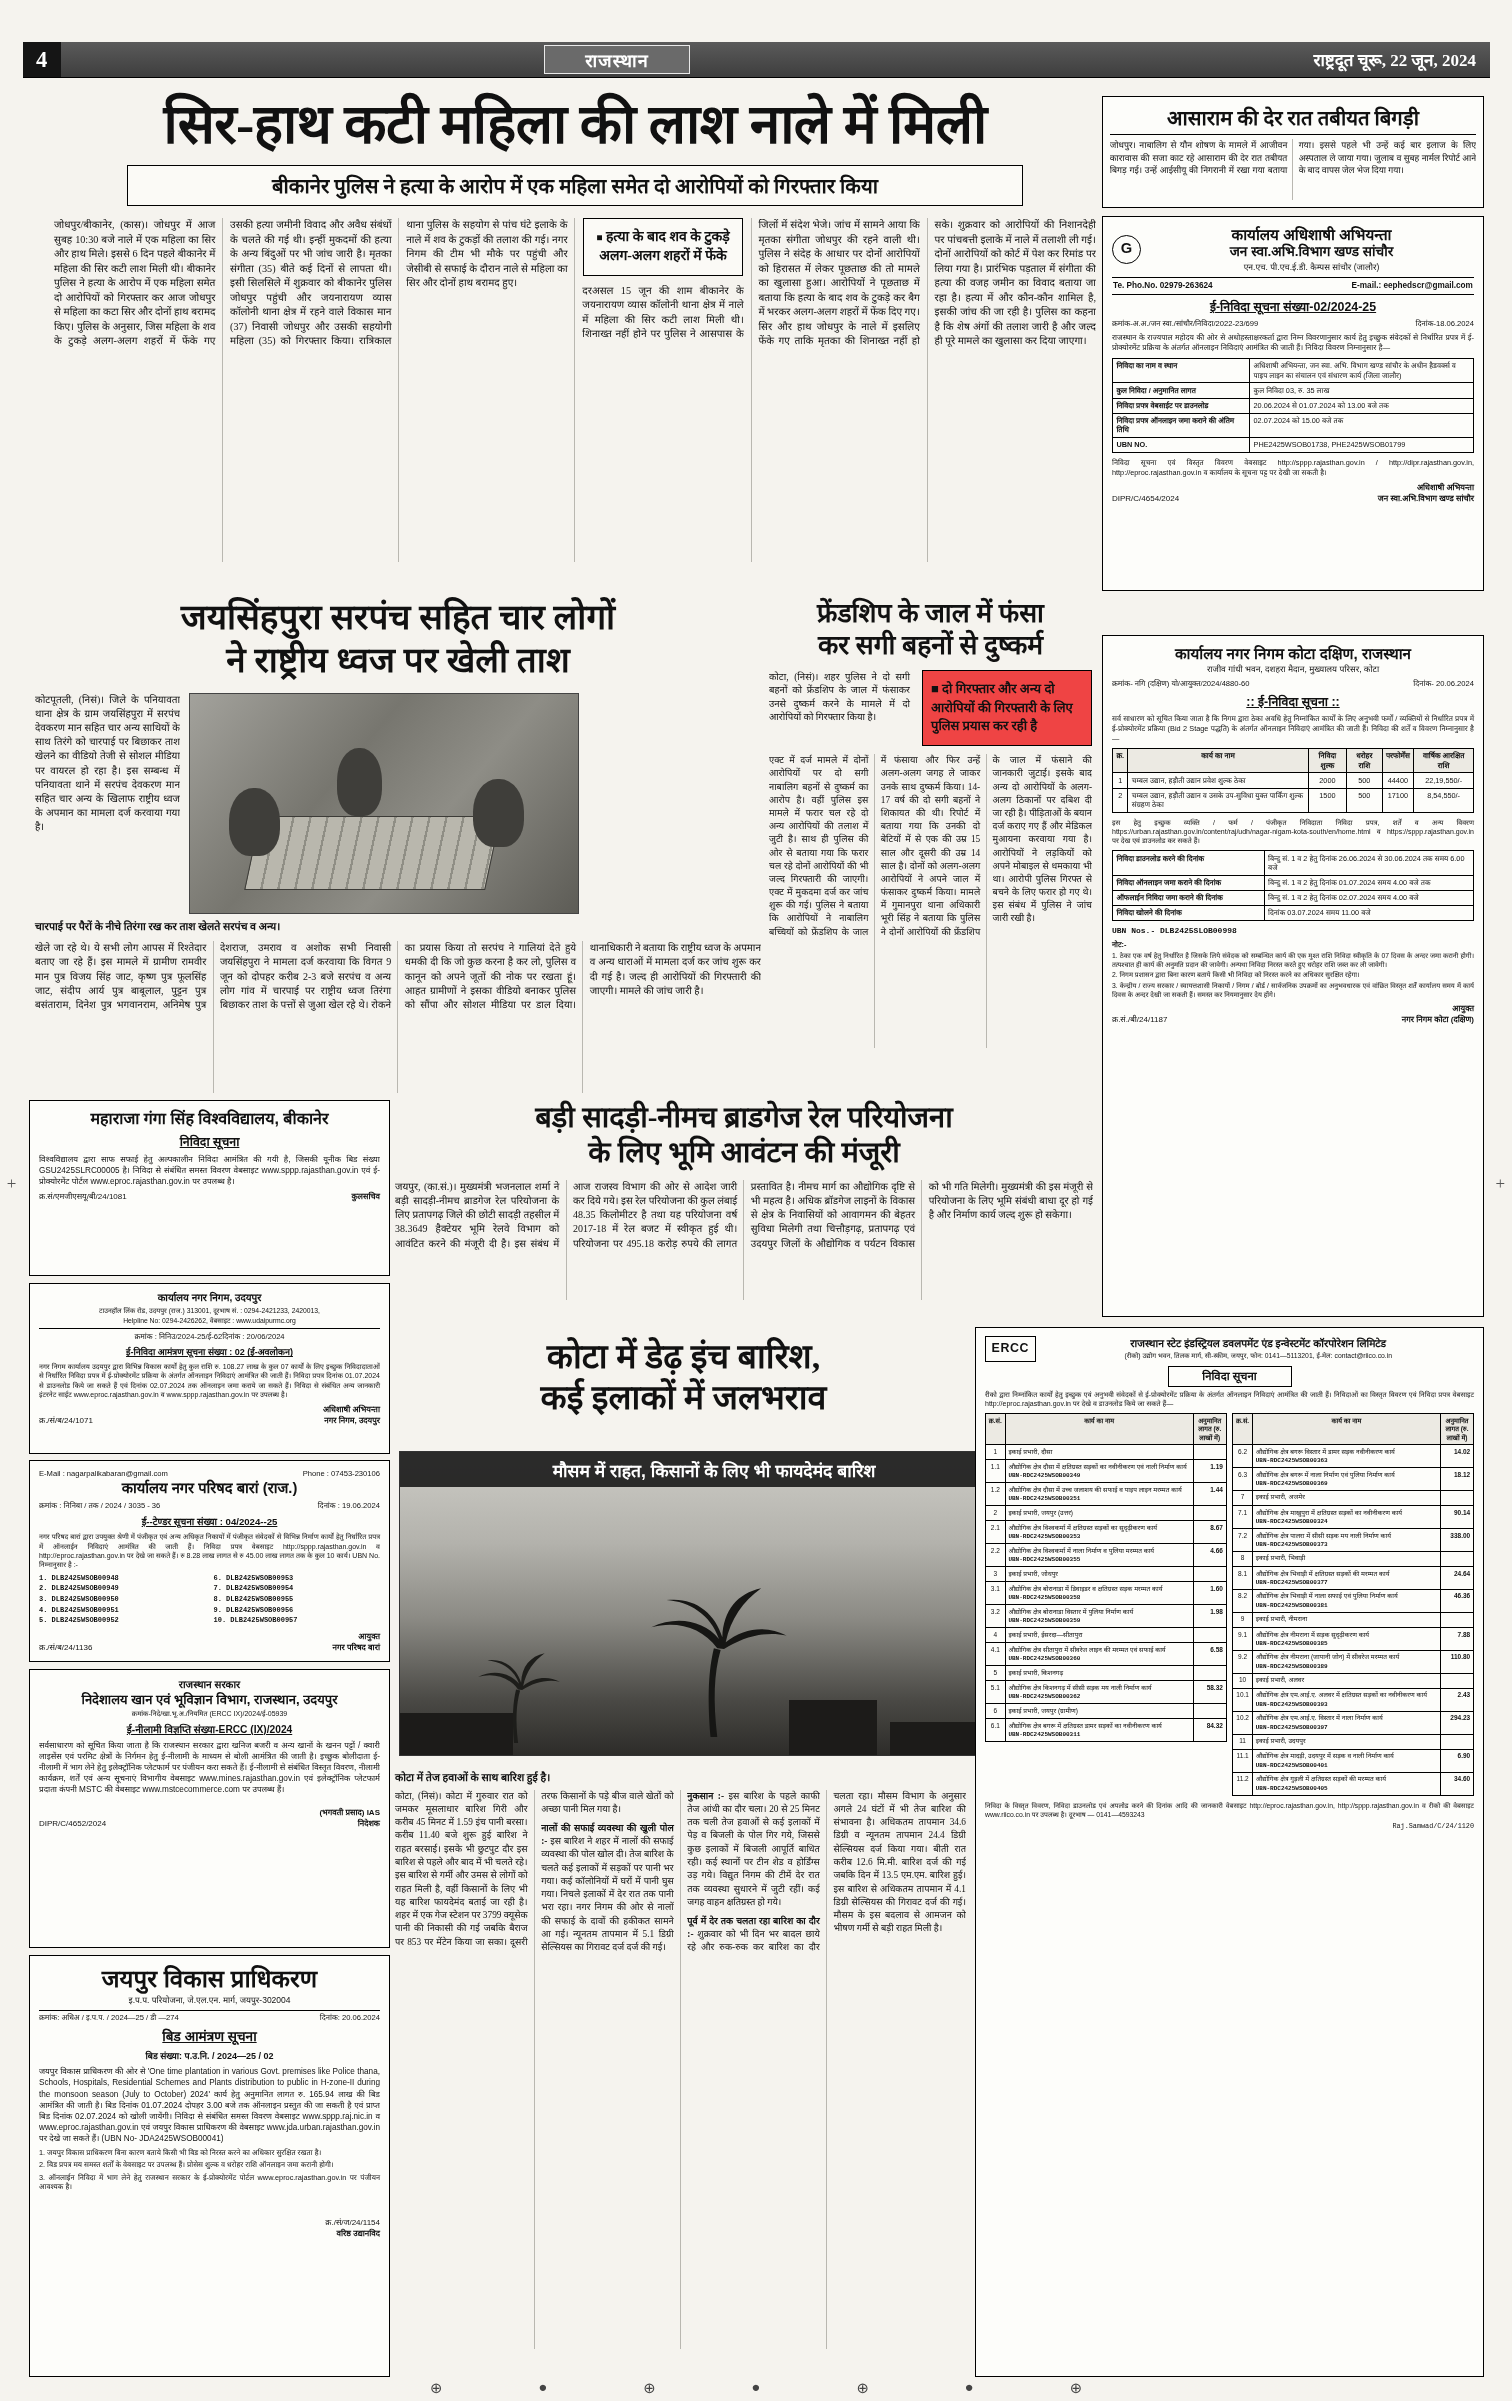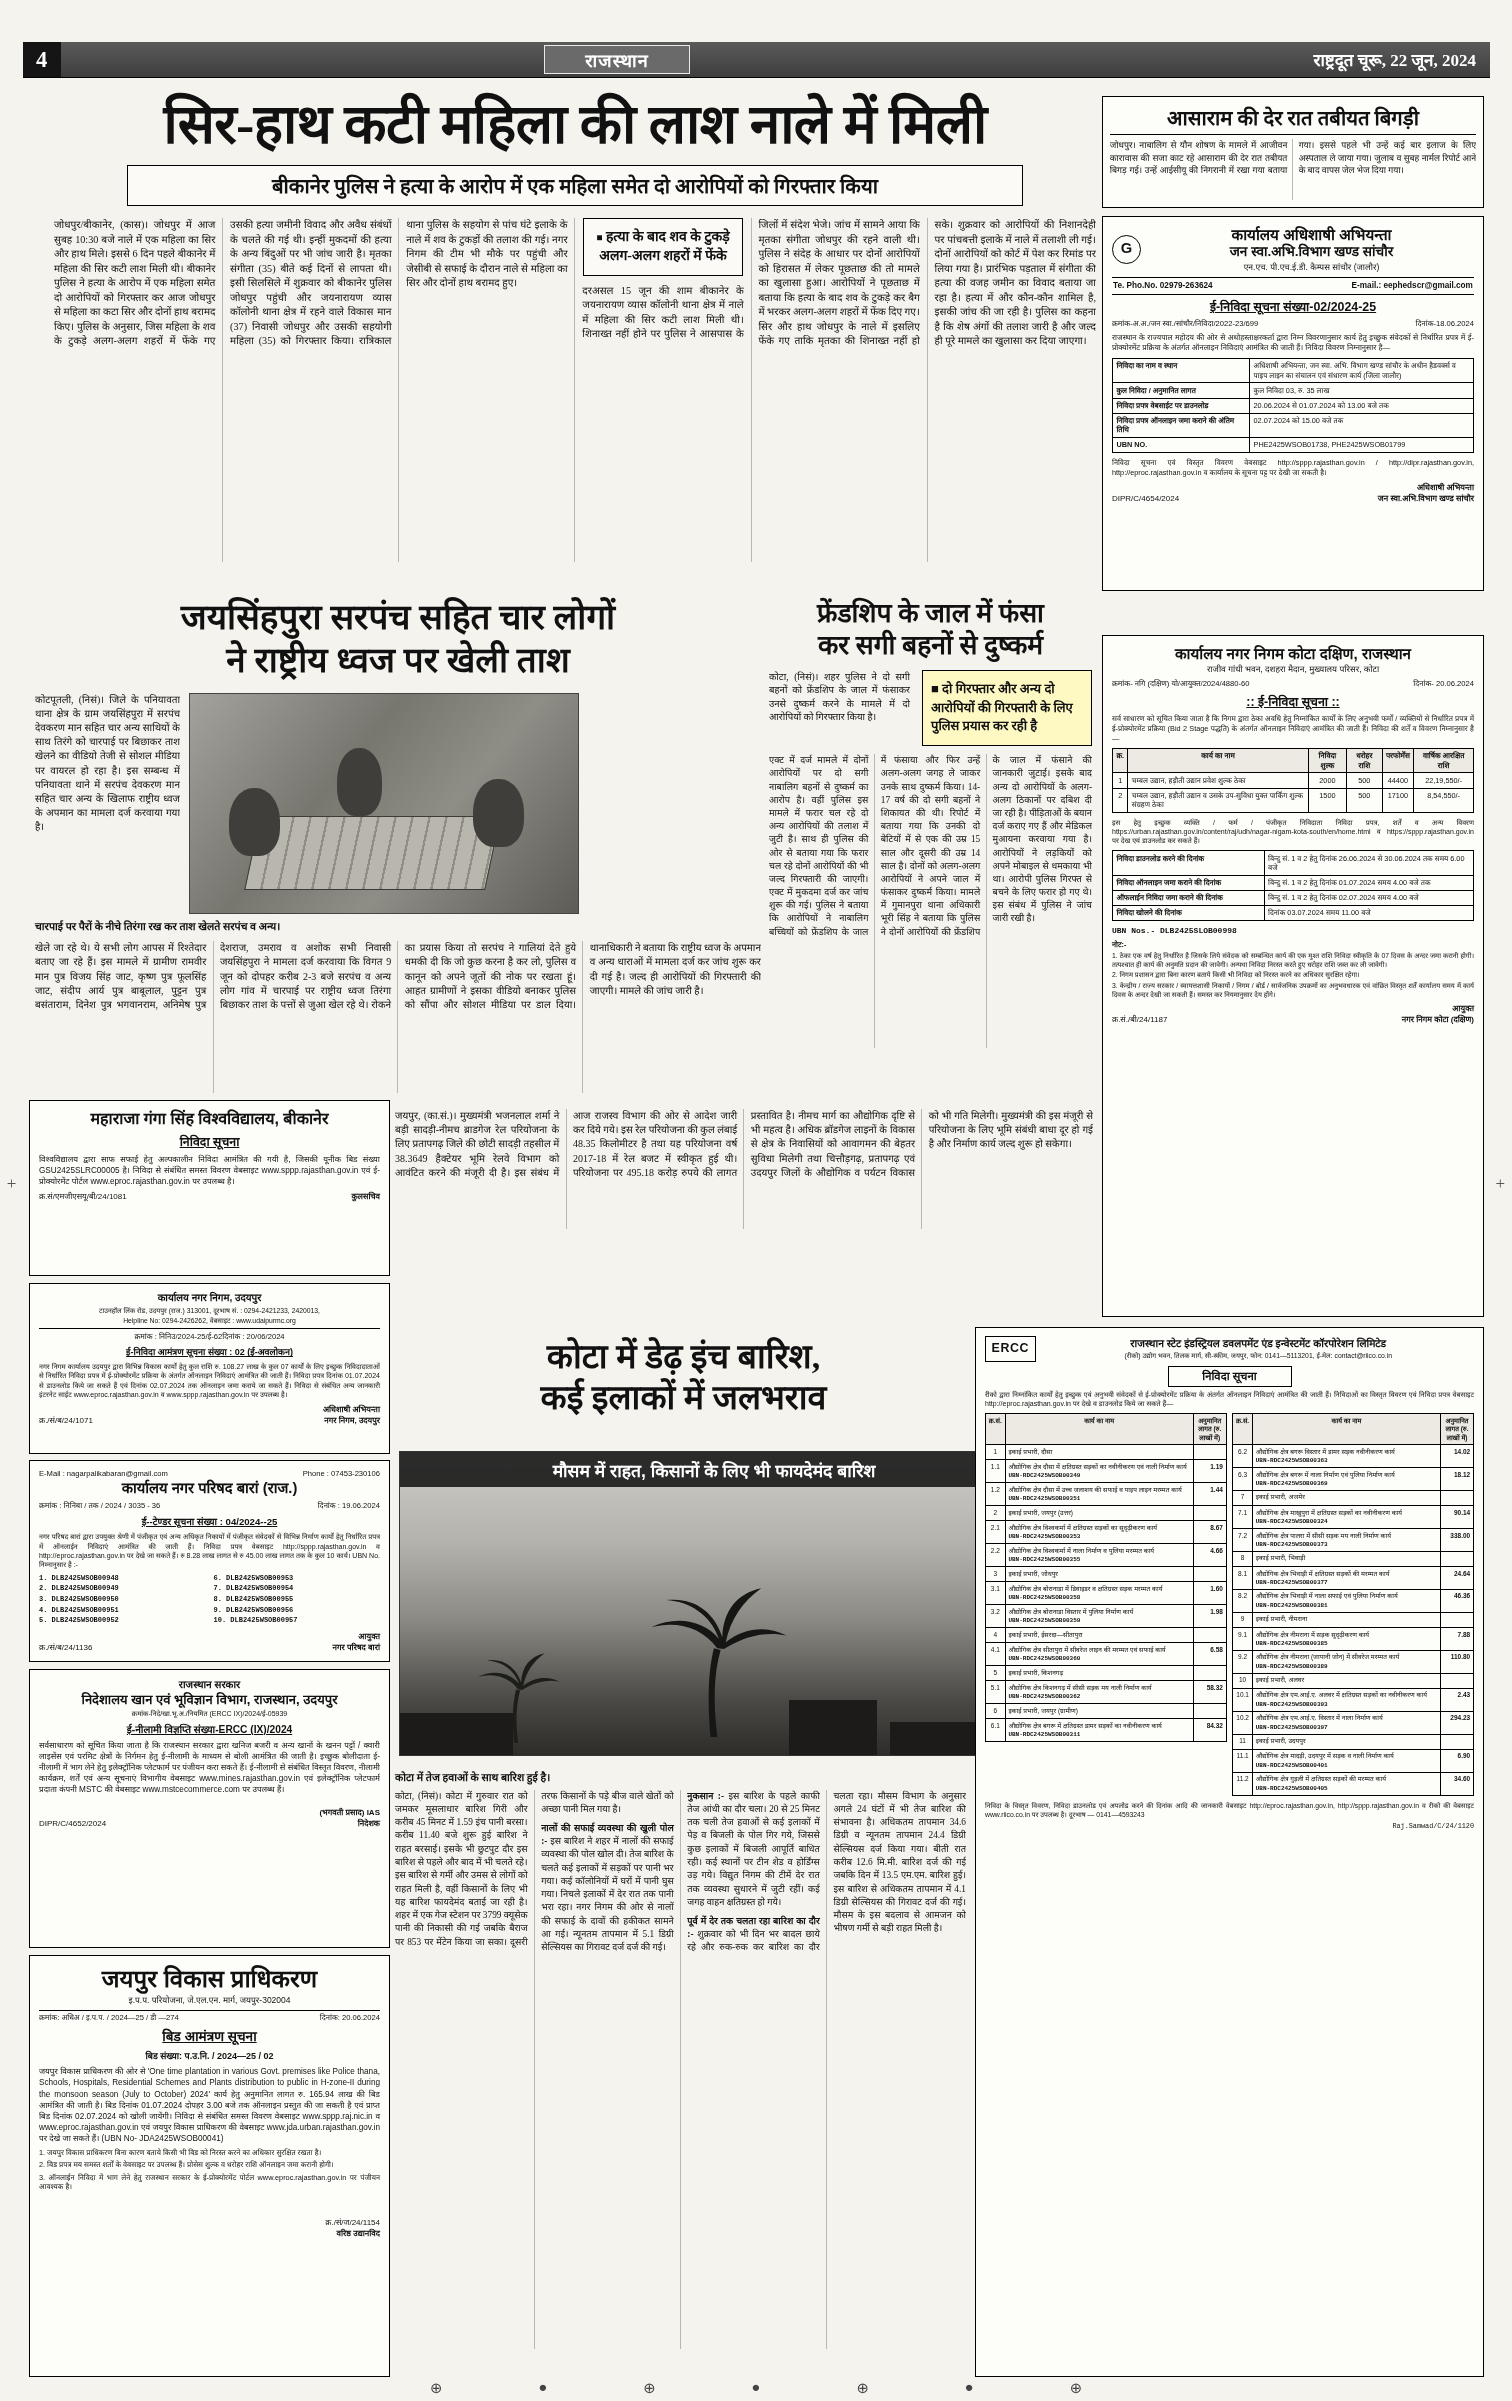--- a/index.html
+++ b/index.html
@@ -43,21 +43,21 @@
   .charpai { position:absolute; left:16%; bottom:10%; width:62%; height:34%; background:repeating-linear-gradient(90deg,#b9b7ad 0 14.7px,#8f8e85 14.7px 17px); border:1.1px solid #3c3b37; transform:skewX(-12deg); }
   .figure-blob { position:absolute; width:51px; height:68px; border-radius:48% 48% 40% 40%; background:#3f3e3a; }
   .taash-quotes { flex:1; display:flex; flex-direction:column; gap:8px; }
   .tq { border:1.7px solid #000; background:#fbfaf6; font-size:13px; font-weight:bold; line-height:1.4; padding:8px 6.8px; }
   .caption { font-size:10.7px; font-weight:bold; margin-top:5.6px; }
   .taash-body { margin-top:8px; column-count:4; column-gap:13.6px; column-rule:0.6px solid #b9b7b0; height:152px; overflow:hidden; }
 
   
   .fr-row { display:flex; gap:12px; margin-top:8px; }
   .fr-intro { width:141px; font-size:9.6px; line-height:1.42; }
-  .fr-quote { flex:1; border:1.7px solid #000; background:#fef9c3; font-size:13px; font-weight:bold; line-height:1.45; padding:9px 8px; }
+  .fr-quote { flex:1; border:1.7px solid #000; background:#ef4444; font-size:13px; font-weight:bold; line-height:1.45; padding:9px 8px; }
   .fr-body { margin-top:8px; column-count:3; column-gap:12.4px; column-rule:0.6px solid #b9b7b0; font-size:9.3px; line-height:1.42; height:294px; overflow:hidden; }
 
   
   .tender { font-family:"Liberation Sans", sans-serif; font-size:8.2px; line-height:1.35; }
   .tender h3 { font-size:15.2px; text-align:center; line-height:1.25; }
   .tender .addr { text-align:center; font-size:8.5px; margin-top:1.1px; }
   .refrow { display:flex; justify-content:space-between; font-size:7.6px; margin-top:3.4px; }
   .noticetitle { text-align:center; font-weight:bold; font-size:12.4px; margin:4.5px 0 3.4px; text-decoration:underline; }
   table.grid { width:100%; border-collapse:collapse; margin-top:4.5px; }
   table.grid th, table.grid td { border:0.8px solid #000; padding:2.3px 3.4px; vertical-align:top; font-size:7.3px; line-height:1.3; }
@@ -385,20 +385,24 @@
         <p class="jc" style="font-size:7.3px; margin-top:2.3px;">2. बिड प्रपत्र मय समस्त शर्तों के वेबसाइट पर उपलब्ध हैं। प्रोसेस शुल्क व धरोहर राशि ऑनलाइन जमा करानी होगी।</p>
         <p class="jc" style="font-size:7.3px; margin-top:2.3px;">3. ऑनलाईन निविदा में भाग लेने हेतु राजस्थान सरकार के ई-प्रोक्योरमेंट पोर्टल www.eproc.rajasthan.gov.in पर पंजीयन आवश्यक है।</p>
       </div>
     <div class="signrow" style="margin-top:26px;flex-direction:column;">
       <span>क्र./सं/ज/24/1154</span>
       <span class="b">वरिष्ठ उद्यानविद</span>
     </div>
   </section>
 
   <section class="abs" style="left:395px; top:1100px; width:698px; height:221px;">
+    <h2 class="story" style="font-size:29px;">
+      <span>बड़ी सादड़ी-नीमच ब्राडगेज रेल परियोजना</span><br>
+      <span>के लिए भूमि आवंटन की मंजूरी</span>
+    </h2>
     <div class="rail-body jc">जयपुर, (का.सं.)। मुख्यमंत्री भजनलाल शर्मा ने बड़ी सादड़ी-नीमच ब्राडगेज रेल परियोजना के लिए प्रतापगढ़ जिले की छोटी सादड़ी तहसील में 38.3649 हैक्टेयर भूमि रेलवे विभाग को आवंटित करने की मंजूरी दी है। इस संबंध में आज राजस्व विभाग की ओर से आदेश जारी कर दिये गये। इस रेल परियोजना की कुल लंबाई 48.35 किलोमीटर है तथा यह परियोजना वर्ष 2017-18 में रेल बजट में स्वीकृत हुई थी। परियोजना पर 495.18 करोड़ रुपये की लागत प्रस्तावित है। नीमच मार्ग का औद्योगिक दृष्टि से भी महत्व है। अधिक ब्रॉडगेज लाइनों के विकास से क्षेत्र के निवासियों को आवागमन की बेहतर सुविधा मिलेगी तथा चित्तौड़गढ़, प्रतापगढ़ एवं उदयपुर जिलों के औद्योगिक व पर्यटन विकास को भी गति मिलेगी। मुख्यमंत्री की इस मंजूरी से परियोजना के लिए भूमि संबंधी बाधा दूर हो गई है और निर्माण कार्य जल्द शुरू हो सकेगा।</div>
   </section>
 
   <section class="abs" style="left:399px; top:1336px; width:569px; height:107px;">
     <h2 class="story rain-h">
       <span>कोटा में डेढ़ इंच बारिश,</span><br>
       <span>कई इलाकों में जलभराव</span>
     </h2>
   </section>
 

